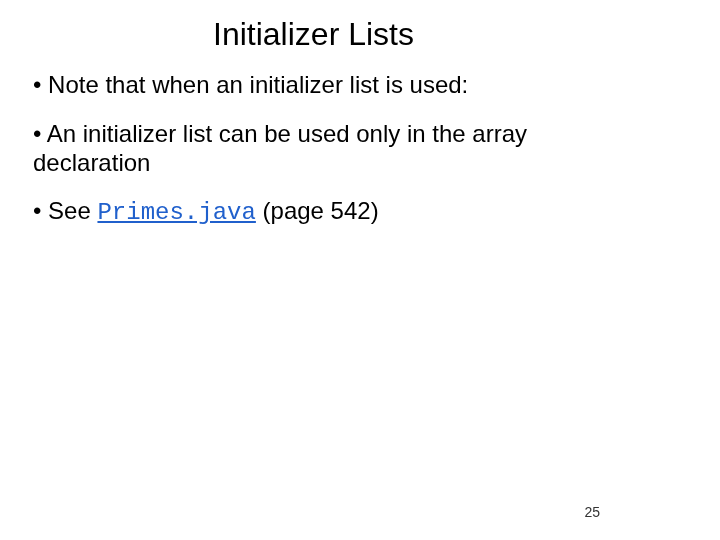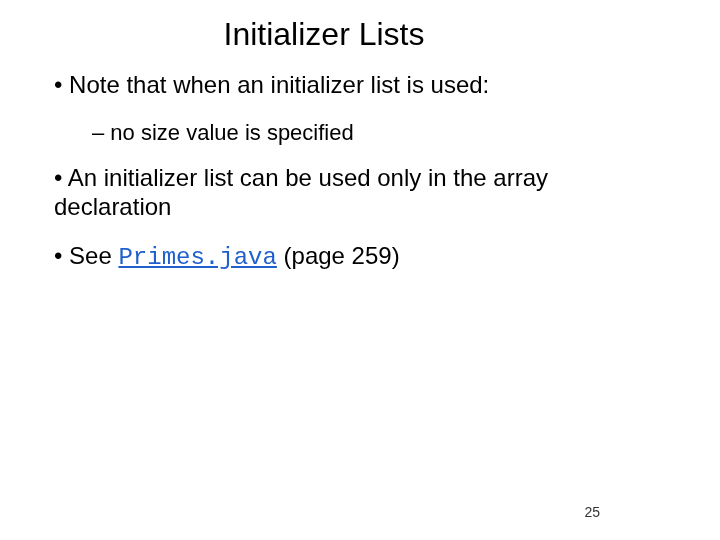--- a/index.html
+++ b/index.html
@@ -1,41 +1,40 @@
 <!DOCTYPE html>
 <html><head>
 <meta charset="utf-8">
 <style>
   * { margin: 0; padding: 0; box-sizing: border-box; }
   html, body { width: 720px; height: 540px; background: #fff; font-family: Arial, Helvetica, sans-serif; color: #000; }
-  .slide { width: 632px; height: 540px; position: relative; padding: 10px 28px 20px 44px; }
+  .slide { width: 632px; height: 540px; position: relative; padding: 10px 28px 20px 23px; }
   .title { font-size: 32px; text-align: center; margin-top: 6px; margin-bottom: 18px; font-weight: 400; }
   .bullets { list-style: none; }
   .lvl1 { font-size: 24px; margin-left: 10px; margin-bottom: 20px; line-height: 1.2; }
   .lvl1::before { content: "• "; }
   .lvl2 { font-size: 22px; margin-left: 48px; margin-bottom: 18px; line-height: 1.2; }
   .lvl2::before { content: "– "; }
   .mono { font-family: "Courier New", Courier, monospace; }
   .link { color: #2060cc; text-decoration: underline; font-family: "Courier New", Courier, monospace; }
   .pagenum { position: absolute; right: 32px; bottom: 20px; font-size: 14px; color: #333; }
 </style>
 </head>
 <body>
 
 <div class="slide">
   <h1 class="title">Initializer Lists</h1>
 
   <ul class="bullets">
     <li class="lvl1">Note that when an initializer list is used:</li>
 
 
-    <li class="lvl2">no size value is specified</li>
 
 
     <li class="lvl1">An initializer list can be used only in the array declaration</li>
 
     <li class="lvl1">
-      <span>See </span><a class="link" href="#">Primes.java</a><span> (page 259)</span>
+      <span>See </span><a class="link" href="#">Primes.java</a><span> (page 542)</span>
     </li>
   </ul>
 
   <div class="pagenum">25</div>
 </div>
 
 </body></html>

